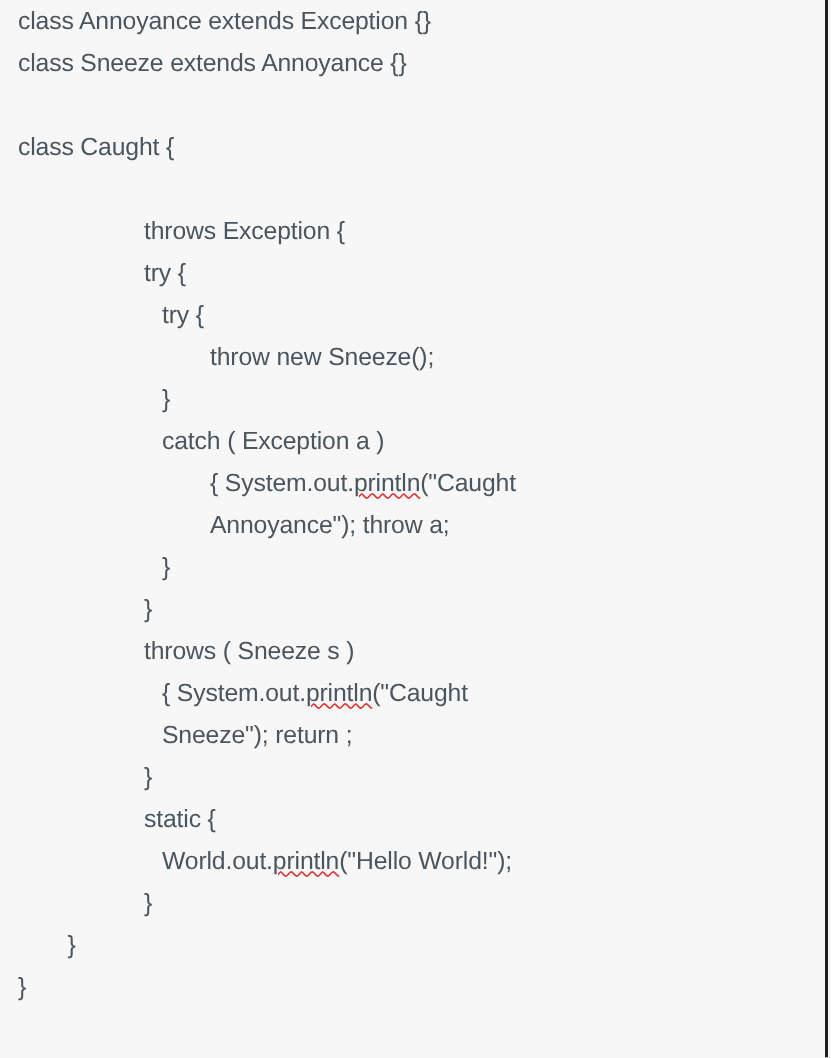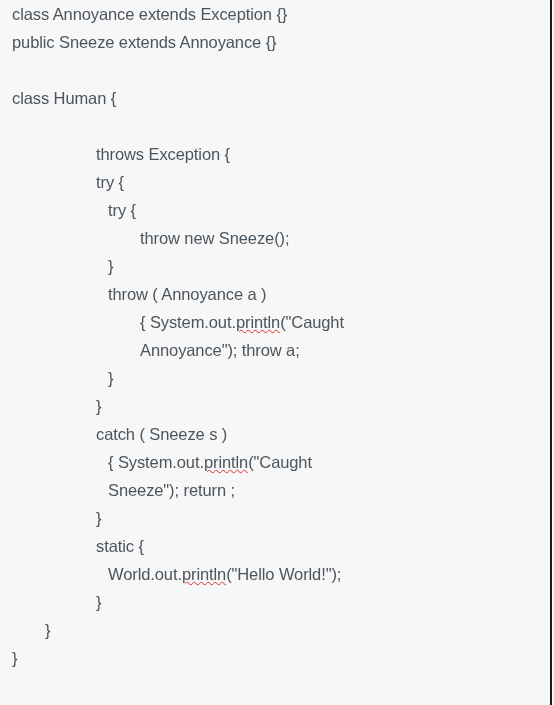--- a/index.html
+++ b/index.html
@@ -77,35 +77,35 @@
     -webkit-text-decoration-style: wavy;
   }
 </style>
 </head>
 <body>
 
 <div id="page">
 
   <div id="code-area">
       <div class="code-line ind-0"><span>class Annoyance extends Exception {}</span></div>
-      <div class="code-line ind-0"><span>public Sneeze extends Annoyance {}</span></div>
+      <div class="code-line ind-0"><span>class Sneeze extends Annoyance {}</span></div>
       <div class="code-line ind-0 blank">&nbsp;</div>
-      <div class="code-line ind-0"><span>class Human {</span></div>
+      <div class="code-line ind-0"><span>class Caught {</span></div>
       <div class="code-line ind-0 blank">&nbsp;</div>
       <div class="code-line ind-2"><span>throws Exception {</span></div>
       <div class="code-line ind-2"><span>try {</span></div>
       <div class="code-line ind-3"><span>try {</span></div>
       <div class="code-line ind-4"><span>throw new Sneeze();</span></div>
       <div class="code-line ind-3"><span>}</span></div>
-      <div class="code-line ind-3"><span>throw ( Annoyance a )</span></div>
+      <div class="code-line ind-3"><span>catch ( Exception a )</span></div>
       <div class="code-line ind-4"><span>{ System.out.</span><span class="sp">println</span><span>("Caught</span></div>
       <div class="code-line ind-4"><span>Annoyance"); throw a;</span></div>
       <div class="code-line ind-3"><span>}</span></div>
       <div class="code-line ind-2"><span>}</span></div>
-      <div class="code-line ind-2"><span>catch ( Sneeze s )</span></div>
+      <div class="code-line ind-2"><span>throws ( Sneeze s )</span></div>
       <div class="code-line ind-3"><span>{ System.out.</span><span class="sp">println</span><span>("Caught</span></div>
       <div class="code-line ind-3"><span>Sneeze"); return ;</span></div>
       <div class="code-line ind-2"><span>}</span></div>
       <div class="code-line ind-2"><span>static {</span></div>
       <div class="code-line ind-3"><span>World.out.</span><span class="sp">println</span><span>("Hello World!");</span></div>
       <div class="code-line ind-2"><span>}</span></div>
       <div class="code-line ind-1"><span>}</span></div>
       <div class="code-line ind-0"><span>}</span></div>
     </div>
 

